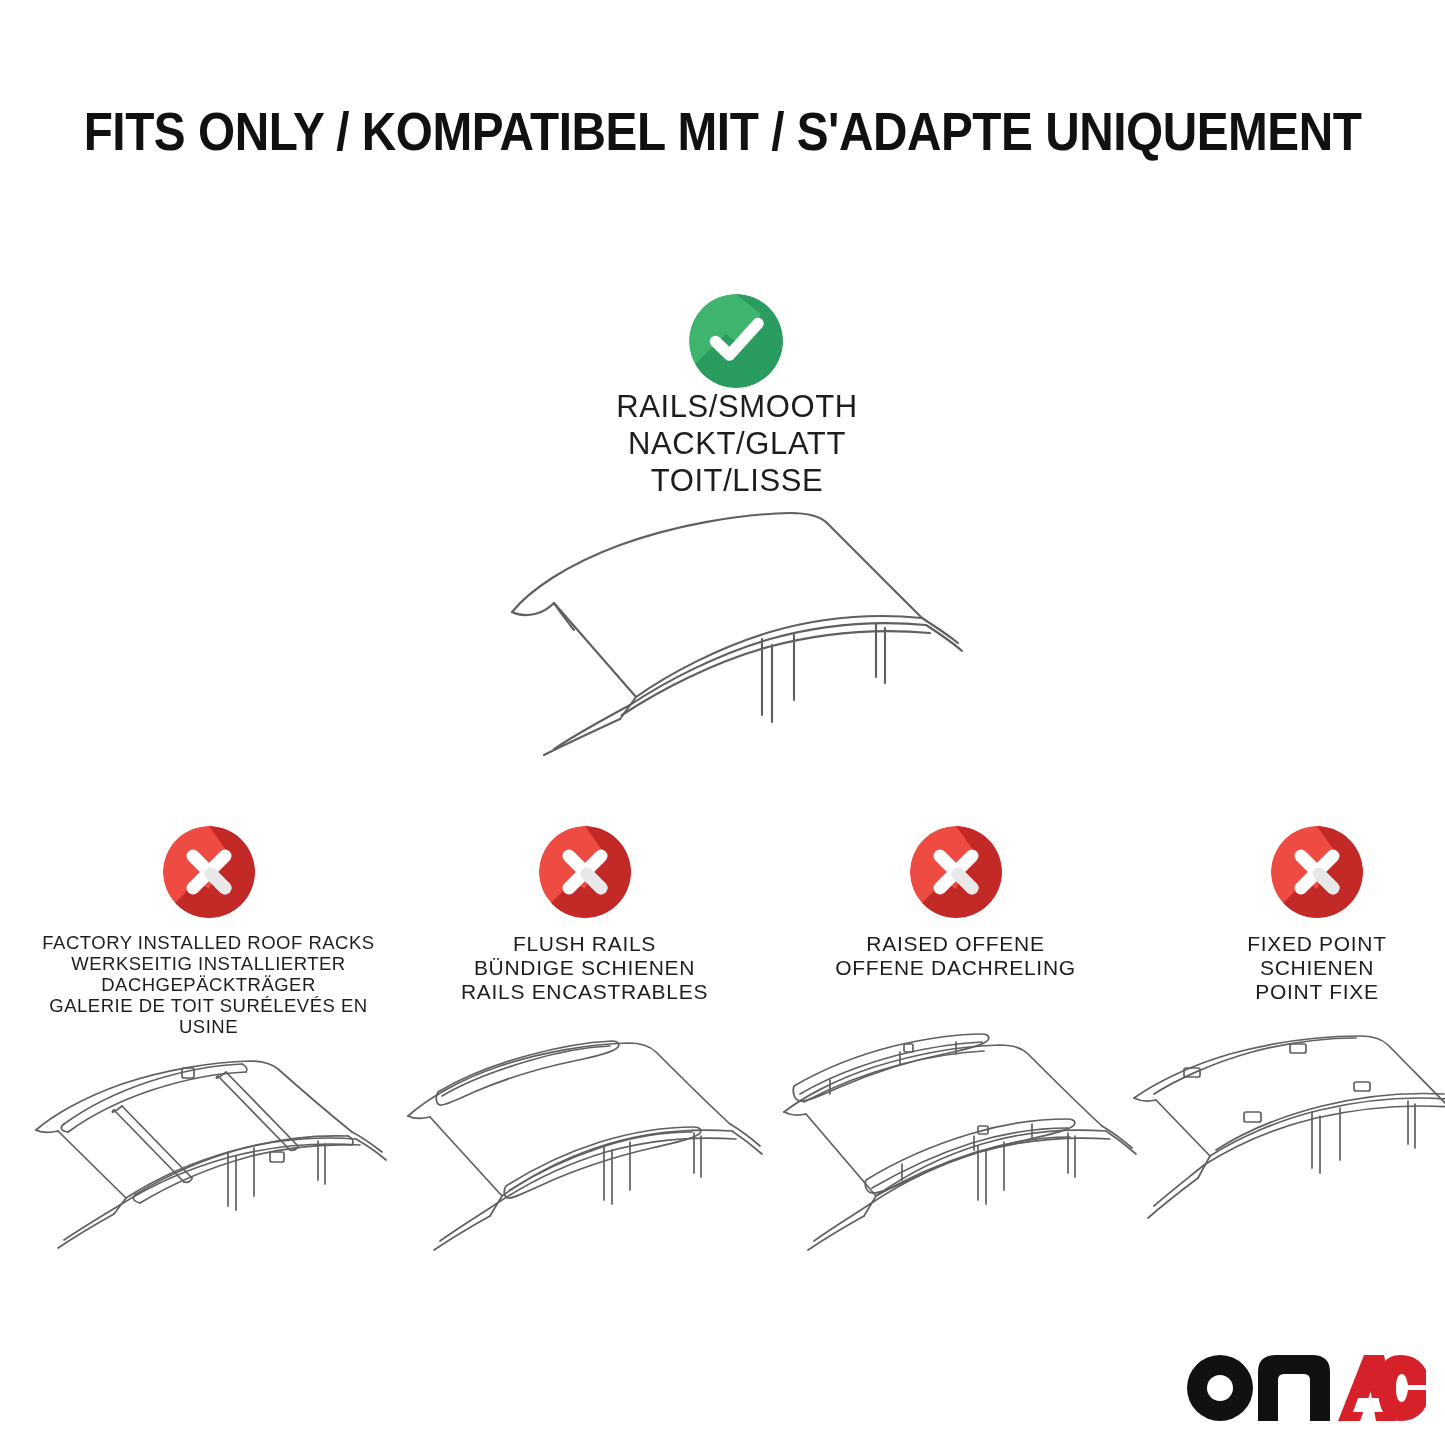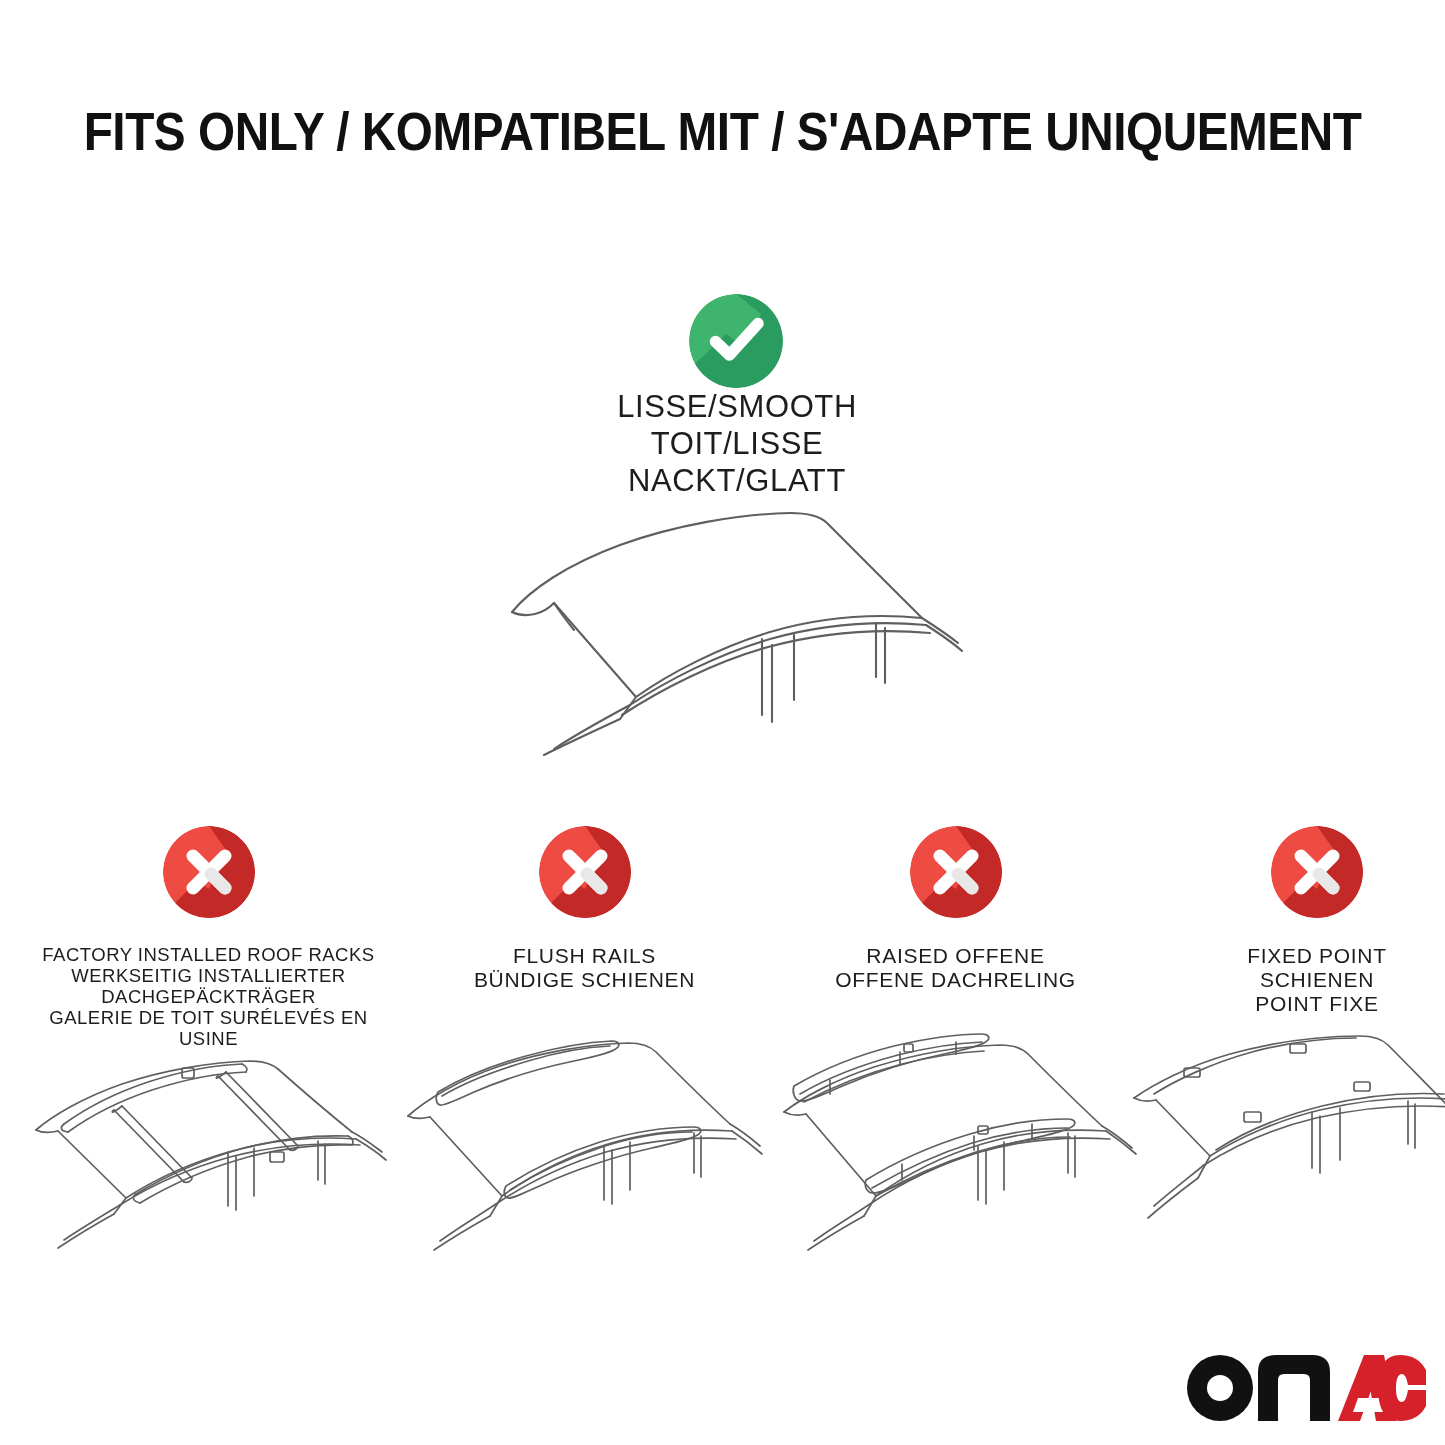--- a/index.html
+++ b/index.html
@@ -87,21 +87,21 @@
     position: absolute;
     top: 826px;
     width: 361px;
   }
   .not-col .status-icon {
     width: 92px;
     height: 92px;
     margin: 0 auto;
   }
   .not-label {
-    margin-top: 26px;
+    margin-top: 14px;
     text-align: center;
     font-size: 21px;
     font-weight: 400;
     line-height: 24px;
     letter-spacing: 0.7px;
     color: #1d1d1d;
   }
   .not-label.small {
     font-size: 18.5px;
     line-height: 21px;
@@ -132,23 +132,23 @@
 
   <div id="ok-icon" class="status-icon">
     <svg viewBox="0 0 94 94" width="94" height="94">
       <circle cx="47" cy="47" r="47" fill="#3FB46E"></circle>
       <path d="M47 0 A47 47 0 0 1 47 94 A47 47 0 0 1 6 70 L37 40 L53 52 L72 20 Z" fill="#1E8E55" opacity="0.62"></path>
       <path d="M26.5 47.5 L40.5 61 L69 29.5" fill="none" stroke="#ffffff" stroke-width="11.5" stroke-linecap="round" stroke-linejoin="round"></path>
     </svg>
   </div>
 
   <div id="ok-labels">
-    <div>LISSE/SMOOTH</div>
+    <div>RAILS/SMOOTH</div>
+    <div>NACKT/GLATT</div>
     <div>TOIT/LISSE</div>
-    <div>NACKT/GLATT</div>
   </div>
 
   <svg id="ok-roof" viewBox="0 0 540 270">
     <g fill="none" stroke="#5f5f5f" stroke-width="2.1" stroke-linecap="round" stroke-linejoin="round">
 
       <path d="M42 125 C60 103 96 78 150 58 C205 38 270 27 320 26 C338 26 350 29 357 36
                C377 56 420 99 452 131"></path>
       <path d="M42 125 C48 128 56 129 65 127 C74 125 80 120 84 116"></path>
 
       <path d="M84 116 L166 210 L150 232"></path>
@@ -208,20 +208,21 @@
           <line x1="62" y1="30" x2="30" y2="62"></line>
         </g>
         <g stroke="#e4e4e4" stroke-width="13" stroke-linecap="round" opacity="0.85">
           <line x1="48" y1="48" x2="62" y2="62"></line>
         </g>
       </svg>
     </div>
     <div class="not-label">
       <div>FLUSH RAILS</div>
       <div>BÜNDIGE SCHIENEN</div>
+      <div>RAILS ENCASTRABLES</div>
     </div>
   </div>
 
   <div class="not-col" style="left:775px;">
     <div class="status-icon">
       <svg viewBox="0 0 92 92" width="92" height="92">
         <circle cx="46" cy="46" r="46" fill="#EE4B42"></circle>
         <path d="M46 0 A46 46 0 0 1 46 92 A46 46 0 0 1 12 77 L34 55 L46 63 L63 24 Z" fill="#B31C1C" opacity="0.72"></path>
         <g stroke="#ffffff" stroke-width="13" stroke-linecap="round">
           <line x1="30" y1="30" x2="62" y2="62"></line>

